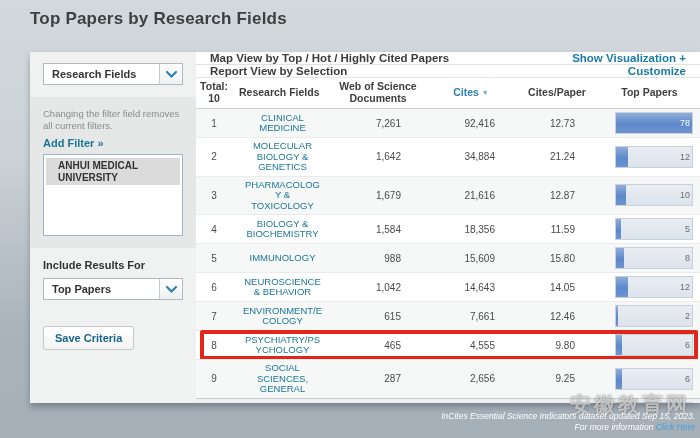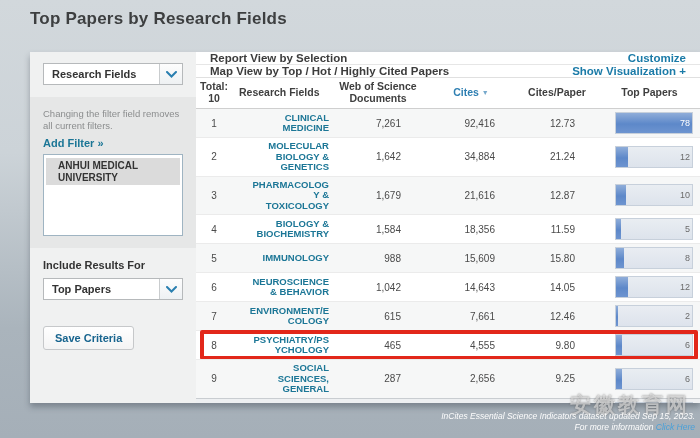--- a/index.html
+++ b/index.html
@@ -66,22 +66,22 @@
   .th.c-field { text-align:left; padding-left:7px; }
   .th.c-cites { color:#2e7fb2; }
   .sort-icon { font-size:7px; color:#76a9cc; vertical-align:1px; }
   .tbody { flex:1; }
   .t-row { display:flex; align-items:center; padding:3px 0; border-top:1px solid #ebebeb; position:relative; }
   .t-row:first-child { border-top:none; }
   .t-row:nth-child(odd) { background:#f6f7f7; }
   .t-row .cell { font-size:10px; color:#4a4a4a; }
   .t-row .c-rank { text-align:center; }
   .t-row .c-field {
-    color:#1b7696; font-weight:bold; font-size:9.5px; line-height:10.5px;
-    white-space:pre-line; text-align:right;
+    color:#1b7696; font-weight:normal; font-size:9.5px; line-height:10.5px;
+    white-space:pre-line; text-align:center;
   }
   .t-row .c-docs, .t-row .c-cites, .t-row .c-cpp { text-align:right; padding-right:26px; }
   .t-row .c-cites { padding-right:20px; }
   .t-row .c-cpp  { padding-right:24px; }
   .bar-track {
     width:78px; height:22px; margin-left:auto; margin-right:7px;
     background:linear-gradient(#e9edf2,#dde3ec); border:1px solid #c7d0db;
     position:relative; overflow:hidden;
   }
   .bar-fill {
@@ -151,27 +151,27 @@
       </div>
     </div>
 
     <div class="btn-row">
       <button class="btn">Save Criteria</button>
     </div>
     <div class="sb-fill"></div>
   </div>
 
   <div class="main">
+    <div class="toolbar first">
+      <span class="tb-title">Map View by Top / Hot / Highly Cited Papers</span>
+      <span class="tb-link">Show Visualization +</span>
+    </div>
     <div class="toolbar second">
       <span class="tb-title">Report View by Selection</span>
       <span class="tb-link">Customize</span>
-    </div>
-    <div class="toolbar first">
-      <span class="tb-title">Map View by Top / Hot / Highly Cited Papers</span>
-      <span class="tb-link">Show Visualization +</span>
     </div>
 
     <div class="thead">
       <div class="th c-rank"><span>Total:</span><br><span>10</span></div>
       <div class="th c-field">Research Fields</div>
       <div class="th c-docs">Web of Science
 Documents</div>
       <div class="th c-cites"><span>Cites</span> <span class="sort-icon">▼</span></div>
       <div class="th c-cpp">Cites/Paper</div>
       <div class="th c-bar">Top Papers</div>

